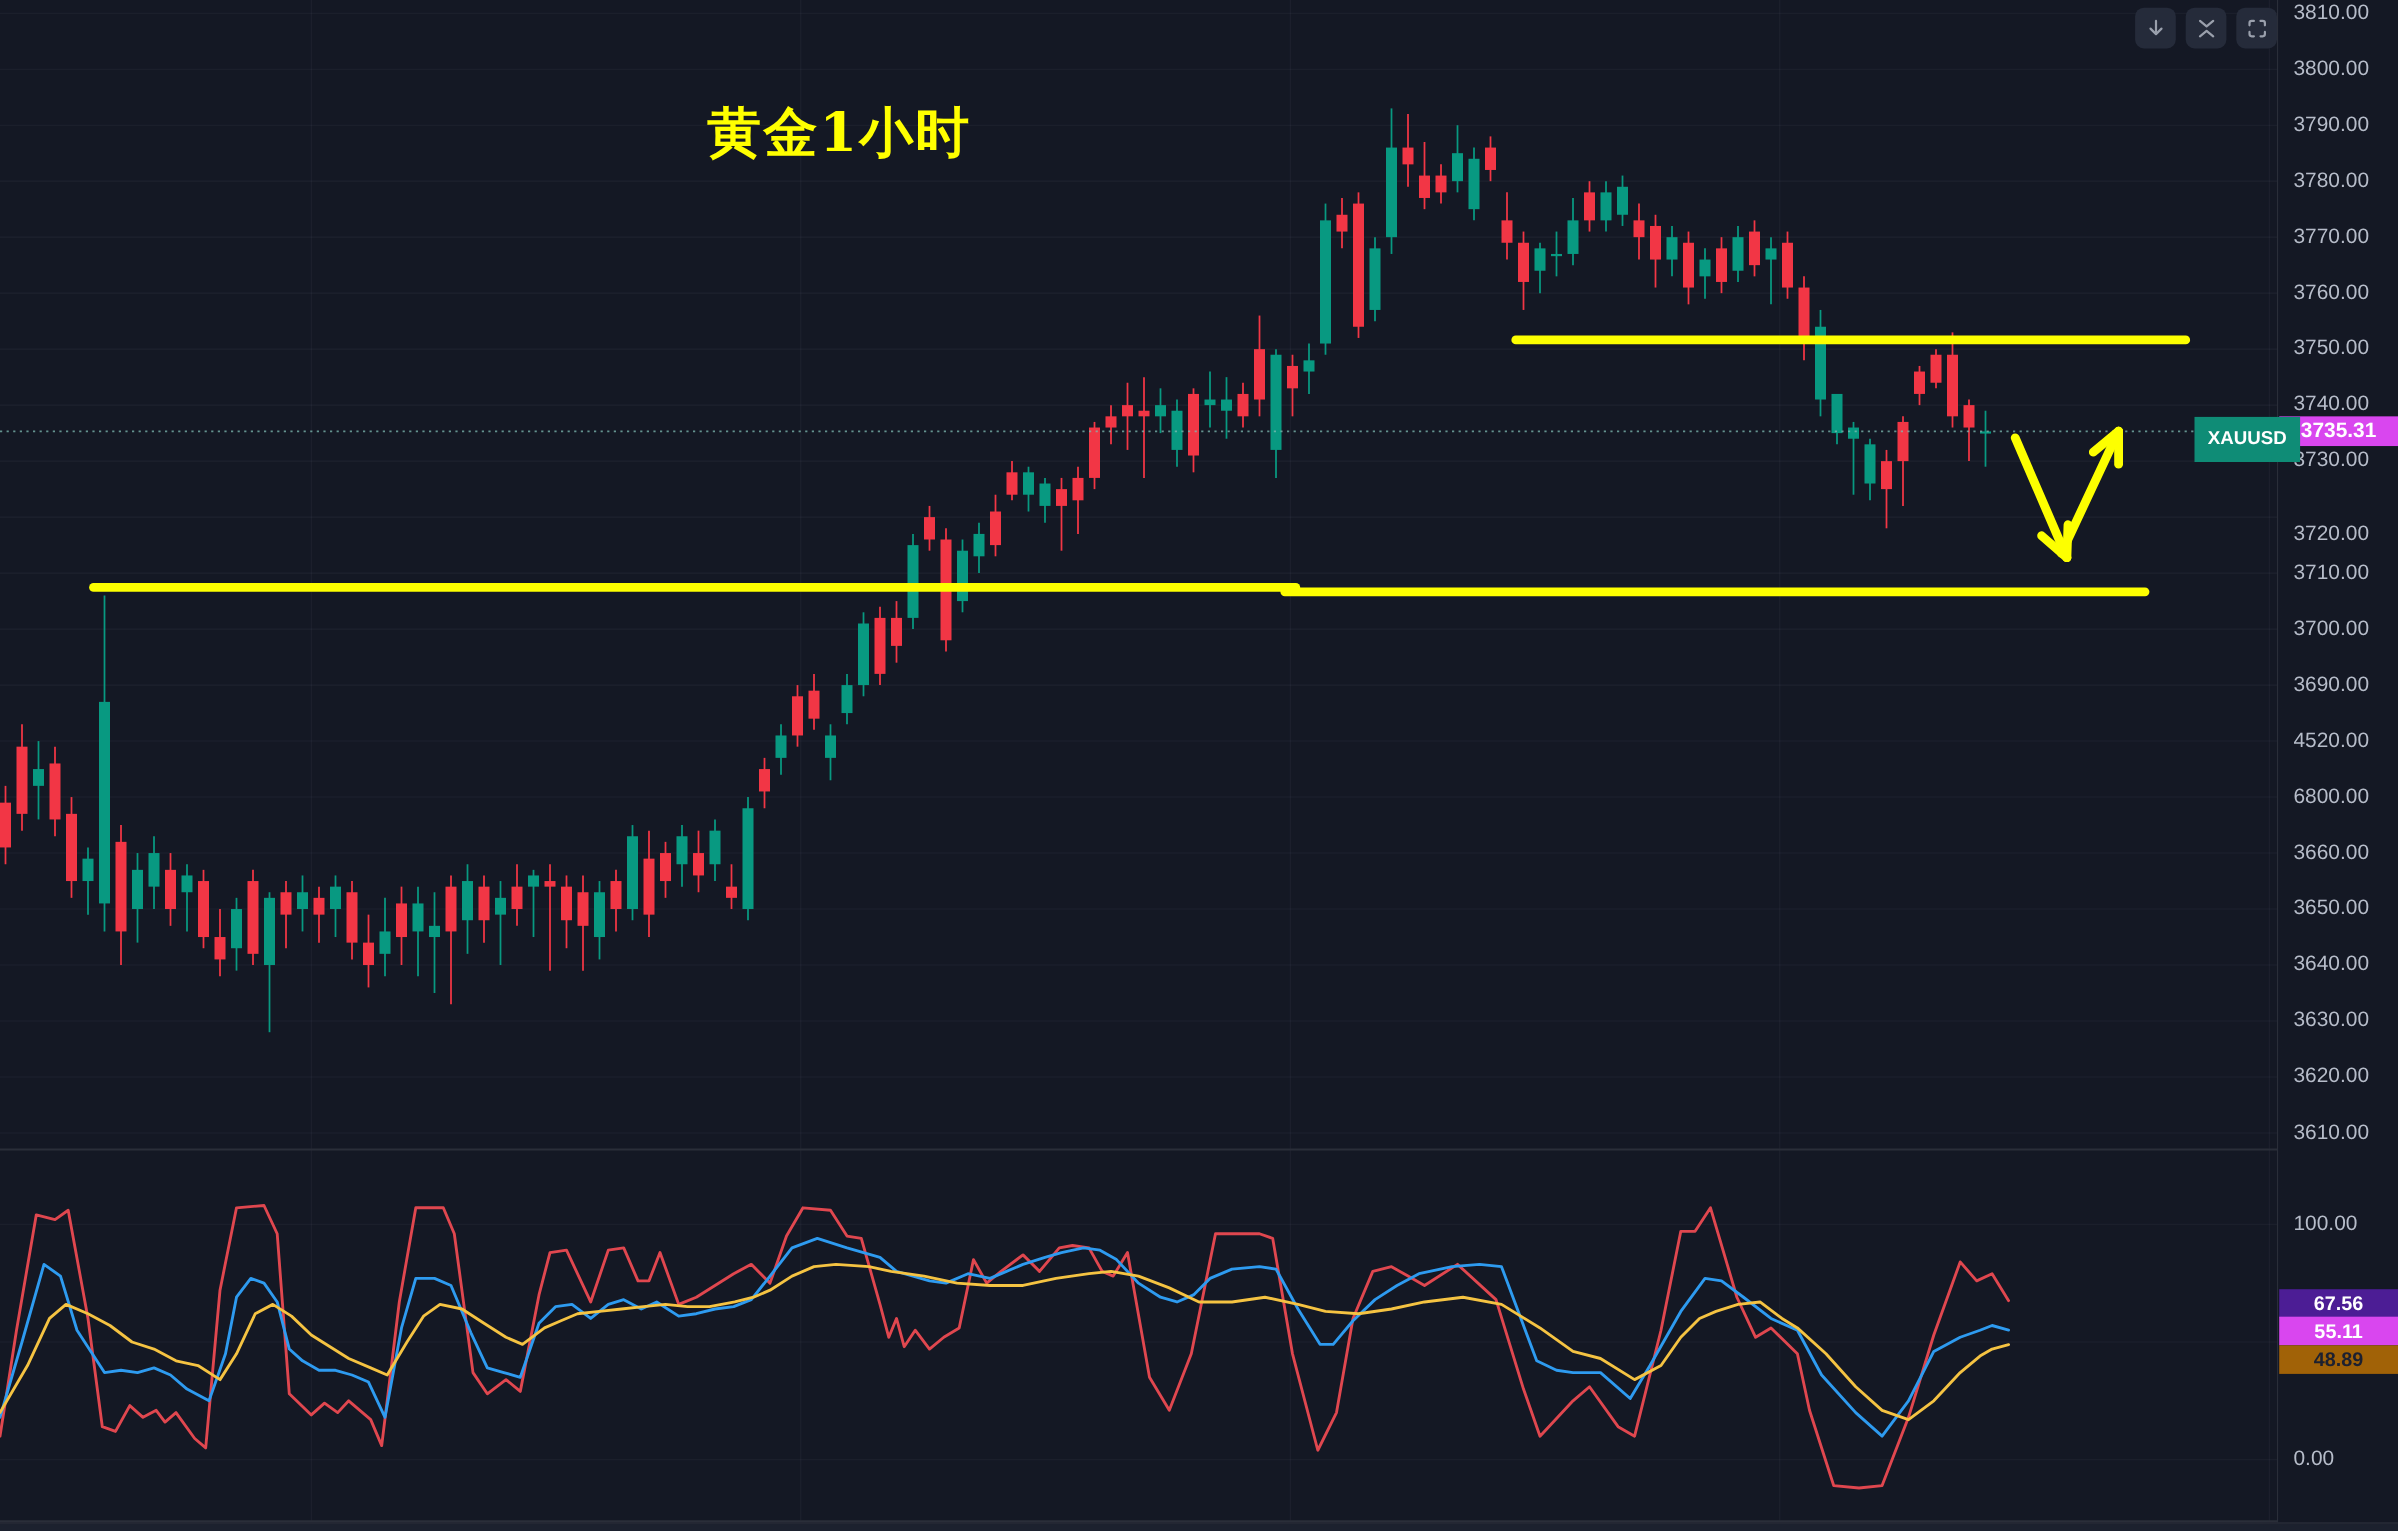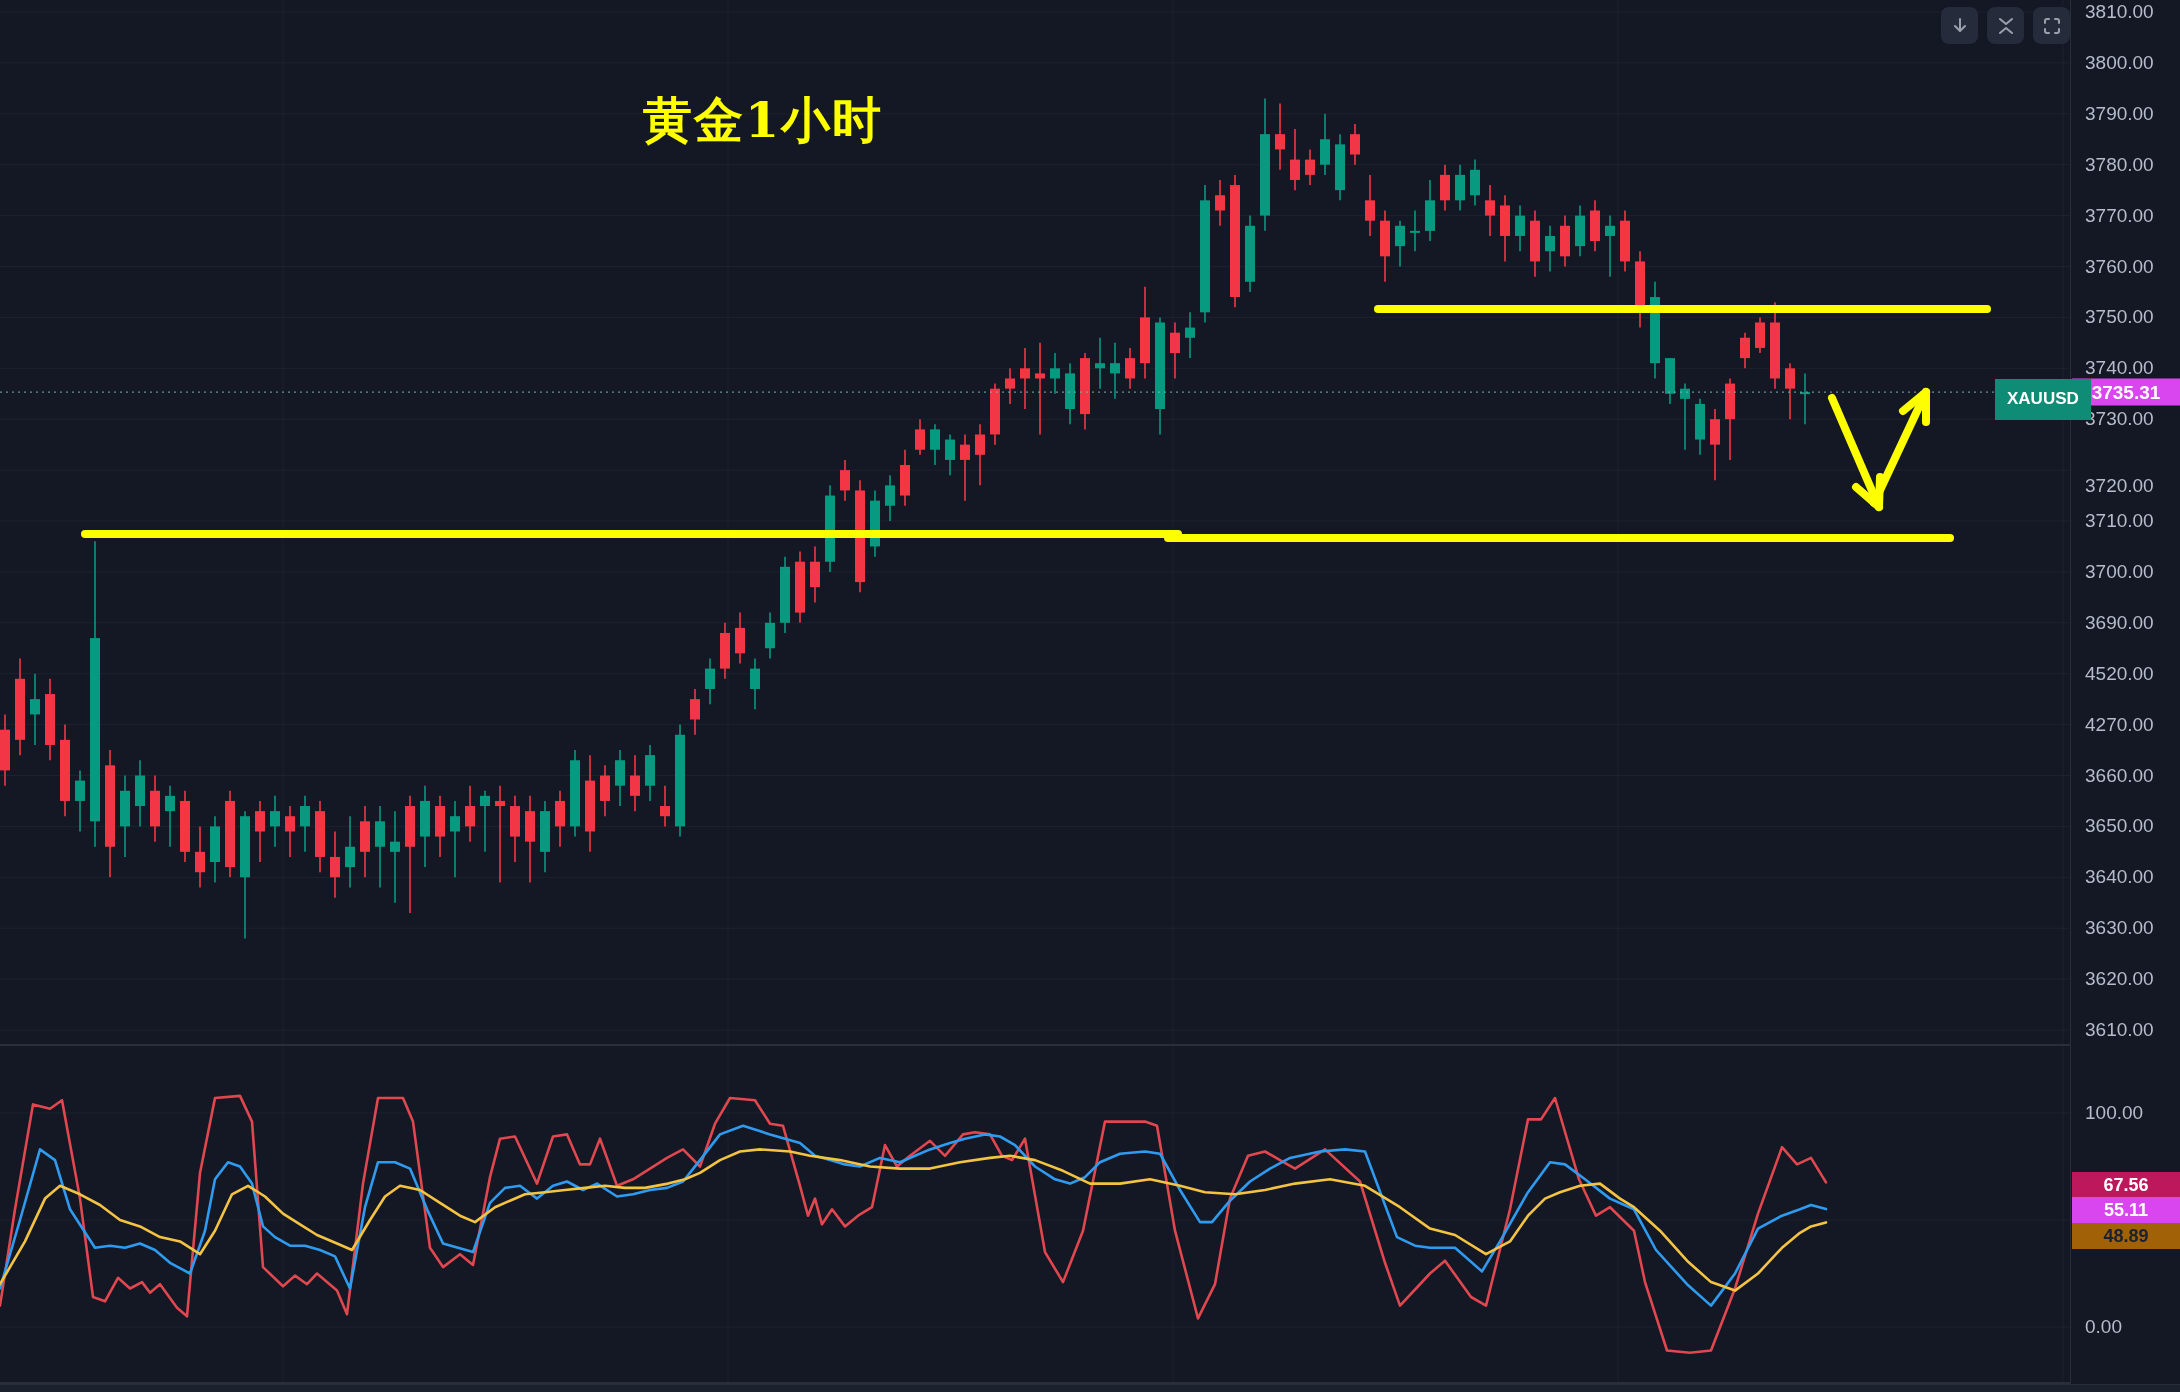--- a/index.html
+++ b/index.html
@@ -363,30 +363,30 @@
       <div class="ptick" style="top: 215.6px;">3770.00</div>
       <div class="ptick" style="top: 266.5px;">3760.00</div>
       <div class="ptick" style="top: 317.4px;">3750.00</div>
       <div class="ptick" style="top: 368.3px;">3740.00</div>
       <div class="ptick" style="top: 419.2px;">3730.00</div>
       <div class="ptick" style="top: 470.1px; margin-top: 16px;">3720.00</div>
       <div class="ptick" style="top: 521px;">3710.00</div>
       <div class="ptick" style="top: 571.9px;">3700.00</div>
       <div class="ptick" style="top: 622.8px; text-align: center;">3690.00</div>
       <div class="ptick" style="top: 673.7px;">4520.00</div>
-      <div class="ptick" style="top: 724.6px;">4270.00</div>
+      <div class="ptick" style="top: 724.6px;">6800.00</div>
       <div class="ptick" style="top: 775.5px;">3660.00</div>
       <div class="ptick" style="top: 826.4px;">3650.00</div>
       <div class="ptick" style="top: 877.3px;">3640.00</div>
       <div class="ptick" style="top: 928.2px;">3630.00</div>
       <div class="ptick" style="top: 979.1px;">3620.00</div>
       <div class="ptick" style="top: 1030px;">3610.00</div>
       <div class="ptick" style="top: 1113px;">100.00</div>
       <div class="ptick" style="top: 1327px;">0.00</div>
-      <div class="ind-badge" style="top: 1185px; background: #be185d; color: rgb(255, 255, 255);">67.56</div>
+      <div class="ind-badge" style="top: 1185px; background: #4c1d95; color: rgb(255, 255, 255);">67.56</div>
       <div class="ind-badge" style="top: 1210px; background: #d946ef; color: rgb(255, 255, 255);">55.11</div>
       <div class="ind-badge" style="top: 1236px; background: #a16207; color: rgb(28, 32, 48);">48.89</div>
     </div>
 
   <div id="ticker-tag" style="top: 378.672px;">XAUUSD</div>
 
   <div id="bottom-strip"></div>
 
 </div>
 

